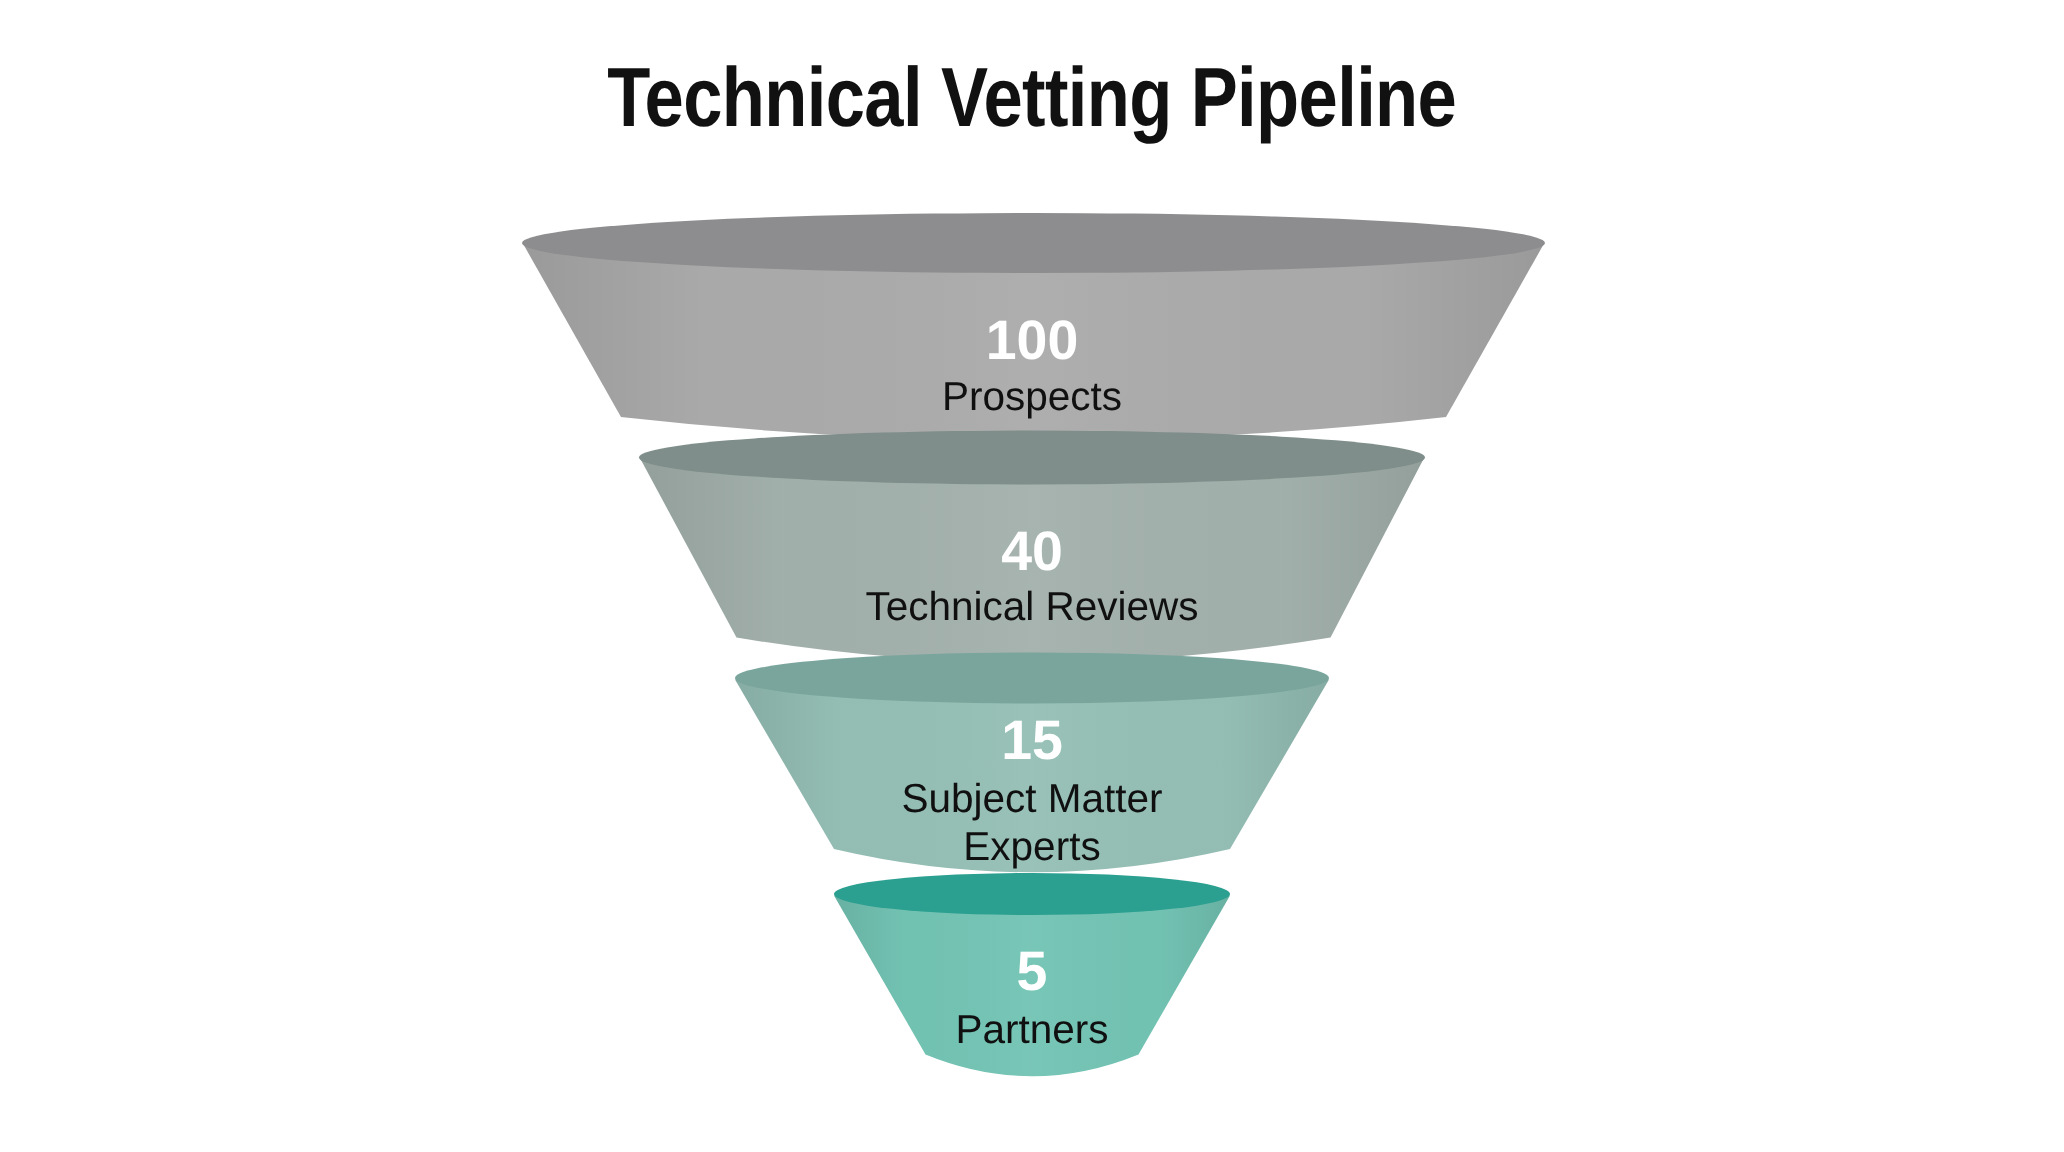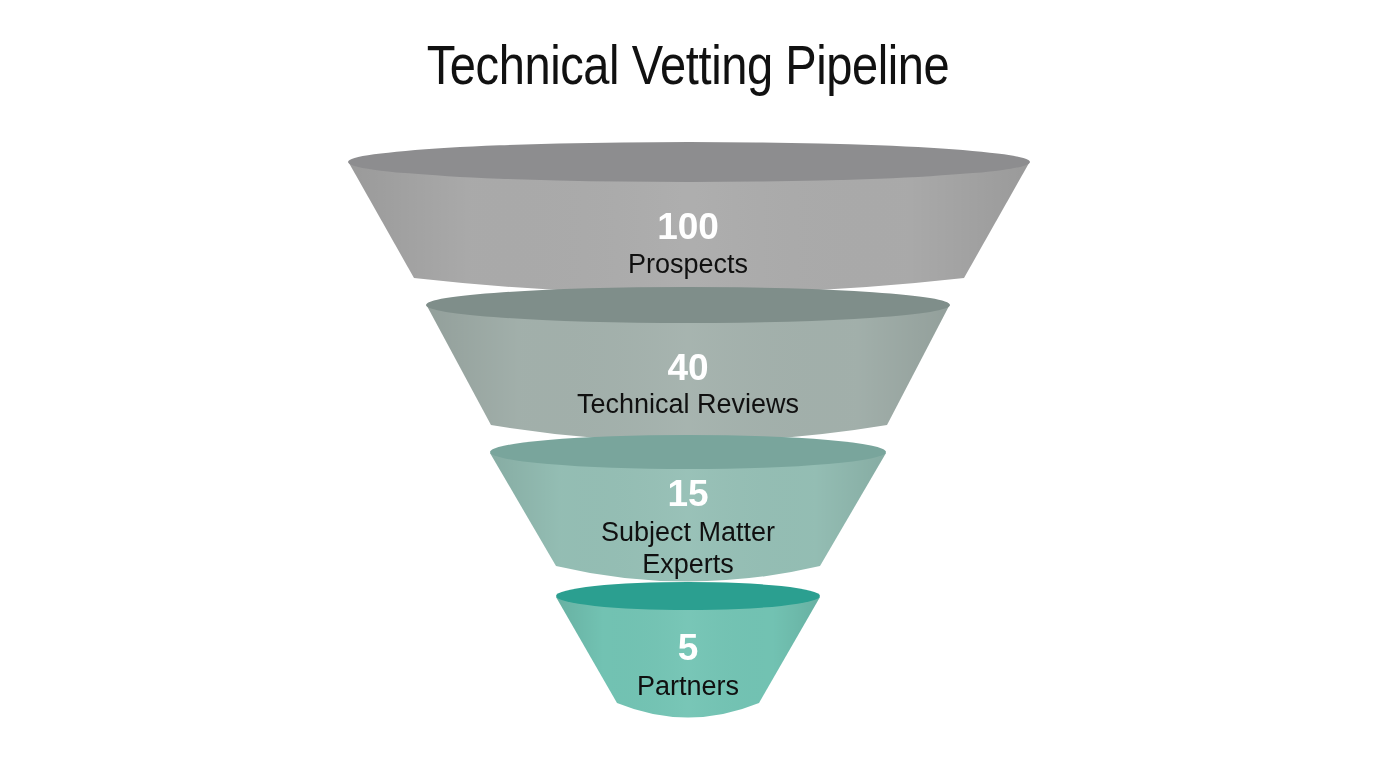--- a/index.html
+++ b/index.html
@@ -16,21 +16,21 @@
     overflow: hidden;
   }
   .chart-title {
     position: absolute;
     top: 34px;
     left: 0;
     width: 100%;
     text-align: center;
     margin: 0;
     font-size: 56px;
-    font-weight: 400;
+    font-weight: 700;
     color: #111111;
     line-height: 1.1;
   }
   .chart-title .squeeze {
     display: inline-block;
     transform: scaleX(0.84);
     transform-origin: 50% 50%;
     letter-spacing: -0.5px;
   }
   svg.funnel {

